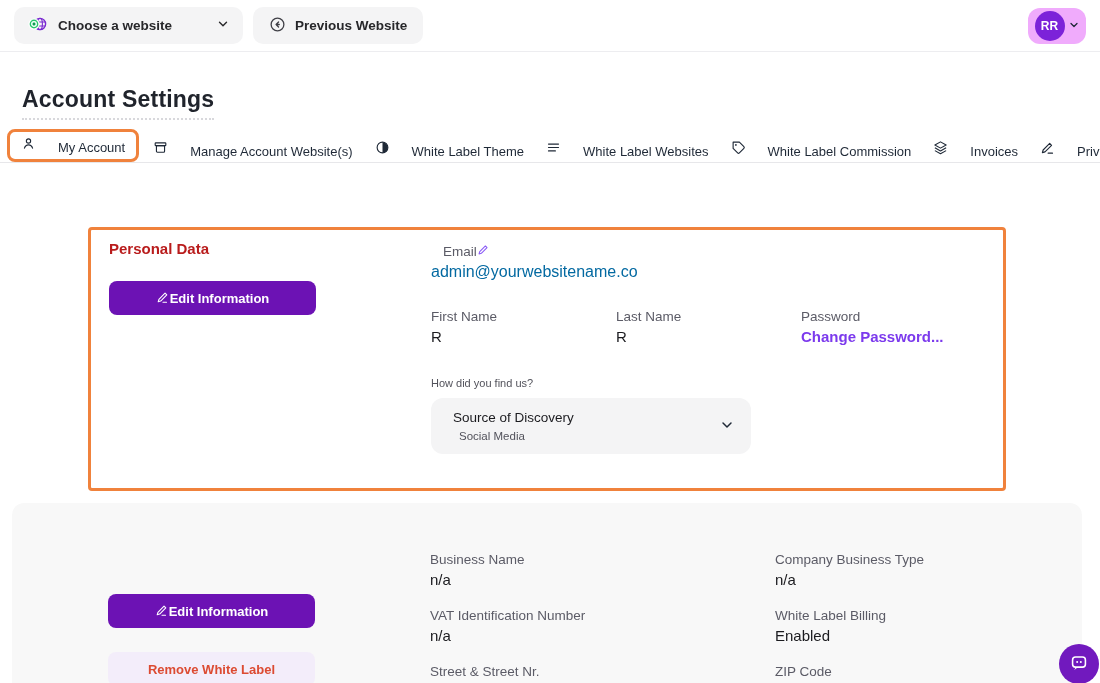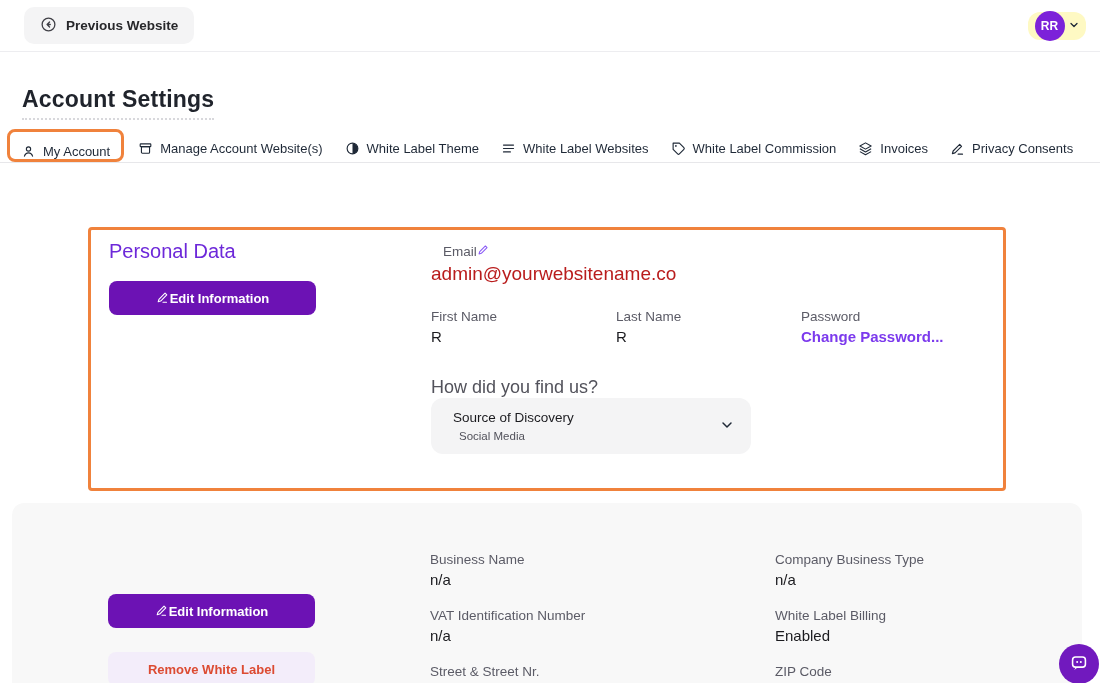--- a/index.html
+++ b/index.html
@@ -9,54 +9,54 @@
 
   
   .topbar { position:absolute; top:0; left:0; width:1100px; height:52px; background:#fff;
             border-bottom:1px solid #ededf0; display:flex; align-items:center; padding:0 14px; }
   .tb-btn { height:37px; background:#f4f4f5; border:none; border-radius:10px; display:flex;
             align-items:center; cursor:pointer; font-family:inherit; }
   .choose-btn { width:229px; padding:0 13px; justify-content:space-between; }
   .choose-left { display:flex; align-items:center; gap:11px; }
   .prev-btn { margin-left:10px; padding:0 16px; gap:9px; }
   .tb-label { font-size:13.5px; font-weight:600; color:#27272a; }
-  .avatar-wrap { margin-left:auto; width:58px; height:28px; background:#fef9c3; border-radius:12px;
+  .avatar-wrap { margin-left:auto; width:58px; height:36px; background:#f0abfc; border-radius:12px;
                  display:flex; align-items:center; justify-content:center; gap:3px; cursor:pointer; }
   .avatar-circle { width:30px; height:30px; border-radius:50%; background:#7c22d9; color:#fff;
                    font-size:12px; font-weight:700; display:flex; align-items:center; justify-content:center; }
 
   
   .page-title { position:absolute; left:22px; top:86px; font-size:23px; font-weight:700; color:#20242c;
                 letter-spacing:.2px; padding-bottom:5px; border-bottom:2px dotted #d8d8dc; }
 
   
   .tabbar { position:absolute; left:0; top:129px; width:1100px; height:34px;
             border-bottom:1px solid #e7e7ea; display:flex; align-items:center; padding-left:7px; }
-  .tab { display:flex; align-items:flex-start; gap:7px; padding:12px 11px; height:34px; cursor:pointer; }
+  .tab { display:flex; align-items:flex-end; gap:22px; padding:4px 11px; height:34px; cursor:pointer; }
   .tab-label { font-size:13px; font-weight:500; color:#1f2937; white-space:nowrap; }
   .tab.active { border:3px solid #f0823c; border-radius:8px; height:33px; margin-right:3px; background:#fff; }
   .tab svg { flex:0 0 auto; }
 
   
   .personal-card { position:absolute; left:88px; top:227px; width:918px; height:264px; background:#fff;
                    border:3px solid #f0823c; border-radius:4px; }
-  .section-title { font-size:20px; font-weight:400; color:#6d28d9; }
+  .section-title { font-size:15px; font-weight:700; color:#b91c1c; }
   .pd-title { position:absolute; left:18px; top:10px; }
   .purple-btn { position:absolute; width:207px; height:34px; border:none; border-radius:8px; background:#6c12b4;
                 color:#fff; font-size:13px; font-weight:600; font-family:inherit; display:flex; align-items:center;
                 justify-content:center; cursor:pointer; }
   .pd-edit { left:18px; top:51px; }
   .field-label { font-size:13.5px; color:#5b5b66; }
   .field-value { font-size:15px; color:#1b1b1f; font-weight:500; margin-top:4px; }
   .pd-email-label { position:absolute; left:352px; top:12px; display:flex; align-items:center; }
-  .pd-email-value { position:absolute; left:340px; top:33px; font-size:19px; color:#b91c1c; }
+  .pd-email-value { position:absolute; left:340px; top:33px; font-size:16px; color:#0369a1; }
   .pd-field { position:absolute; top:79px; }
   .pd-first { left:340px; } .pd-last { left:525px; } .pd-pass { left:710px; }
   .pwd-link { color:#7c3aed; font-weight:600; cursor:pointer; }
-  .find-us { position:absolute; left:340px; top:147px; font-size:18px; color:#52525b; }
+  .find-us { position:absolute; left:340px; top:147px; font-size:11px; color:#52525b; }
   .discovery { position:absolute; left:340px; top:168px; width:320px; height:56px; background:#f4f4f5;
                border-radius:12px; cursor:pointer; }
   .disc-title { position:absolute; left:22px; top:12px; font-size:13.5px; color:#1b1b1f; }
   .disc-value { position:absolute; left:28px; top:32px; font-size:11.5px; color:#52525b; }
   .disc-chevron { position:absolute; right:16px; top:19px; }
 
   
   .business-card { position:absolute; left:12px; top:503px; width:1070px; height:220px; background:#f8f8f8;
                    border-radius:12px; }
   .bd-title { position:absolute; left:96px; top:48px; }
@@ -71,20 +71,40 @@
   
   .chat-fab { position:absolute; left:1059px; top:644px; width:40px; height:40px; border-radius:50%;
               background:#7119be; border:none; display:flex; align-items:center; justify-content:center; cursor:pointer; }
 </style>
 </head>
 <body>
 
 <div class="frame">
 
   <div class="topbar">
+    <button class="tb-btn choose-btn">
+      <span class="choose-left">
+        <span>
+          <svg width="20" height="20" viewBox="0 0 20 20" fill="none">
+            <circle cx="13" cy="10" r="5.6" stroke="#7a2bd1" stroke-width="1.4"></circle>
+            <ellipse cx="13" cy="10" rx="2.4" ry="5.6" stroke="#7a2bd1" stroke-width="1.1"></ellipse>
+            <path d="M7.6 8h10.8M7.6 12h10.8" stroke="#7a2bd1" stroke-width="1.1"></path>
+            <circle cx="7" cy="10" r="5" fill="#28c76f" stroke="#ffffff" stroke-width="1.2"></circle>
+            <circle cx="7" cy="10" r="2.3" fill="none" stroke="#ffffff" stroke-width="1.3"></circle>
+            <circle cx="7" cy="10" r="1.1" fill="#0e8a4f"></circle>
+          </svg>
+        </span>
+        <span class="tb-label">Choose a website</span>
+      </span>
+      <span>
+        <svg width="14" height="14" viewBox="0 0 24 24" fill="none" stroke="#27272a" stroke-width="2.4" stroke-linecap="round" stroke-linejoin="round">
+            <path d="M6 9l6 6 6-6"></path>
+          </svg>
+      </span>
+    </button>
 
     <button class="tb-btn prev-btn">
       <span>
         <svg width="17" height="17" viewBox="0 0 24 24" fill="none" stroke="#3f3f46" stroke-width="1.8" stroke-linecap="round" stroke-linejoin="round">
           <circle cx="12" cy="12" r="9"></circle>
             <path d="M13.5 8.5 10 12l3.5 3.5M10 12h4.5"></path>
         </svg>
       </span>
       <span class="tb-label">Previous Website</span>
     </button>

